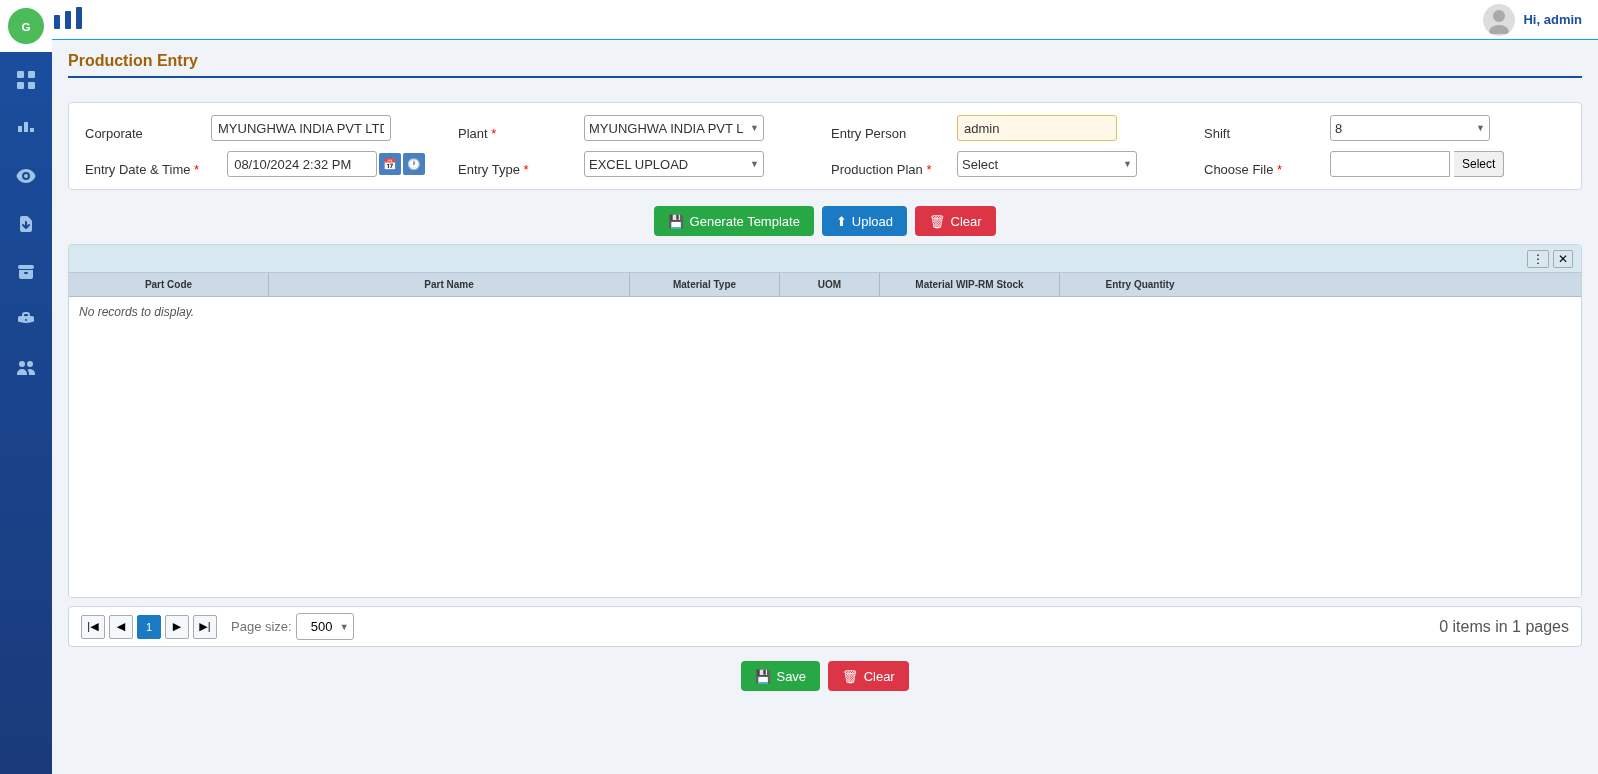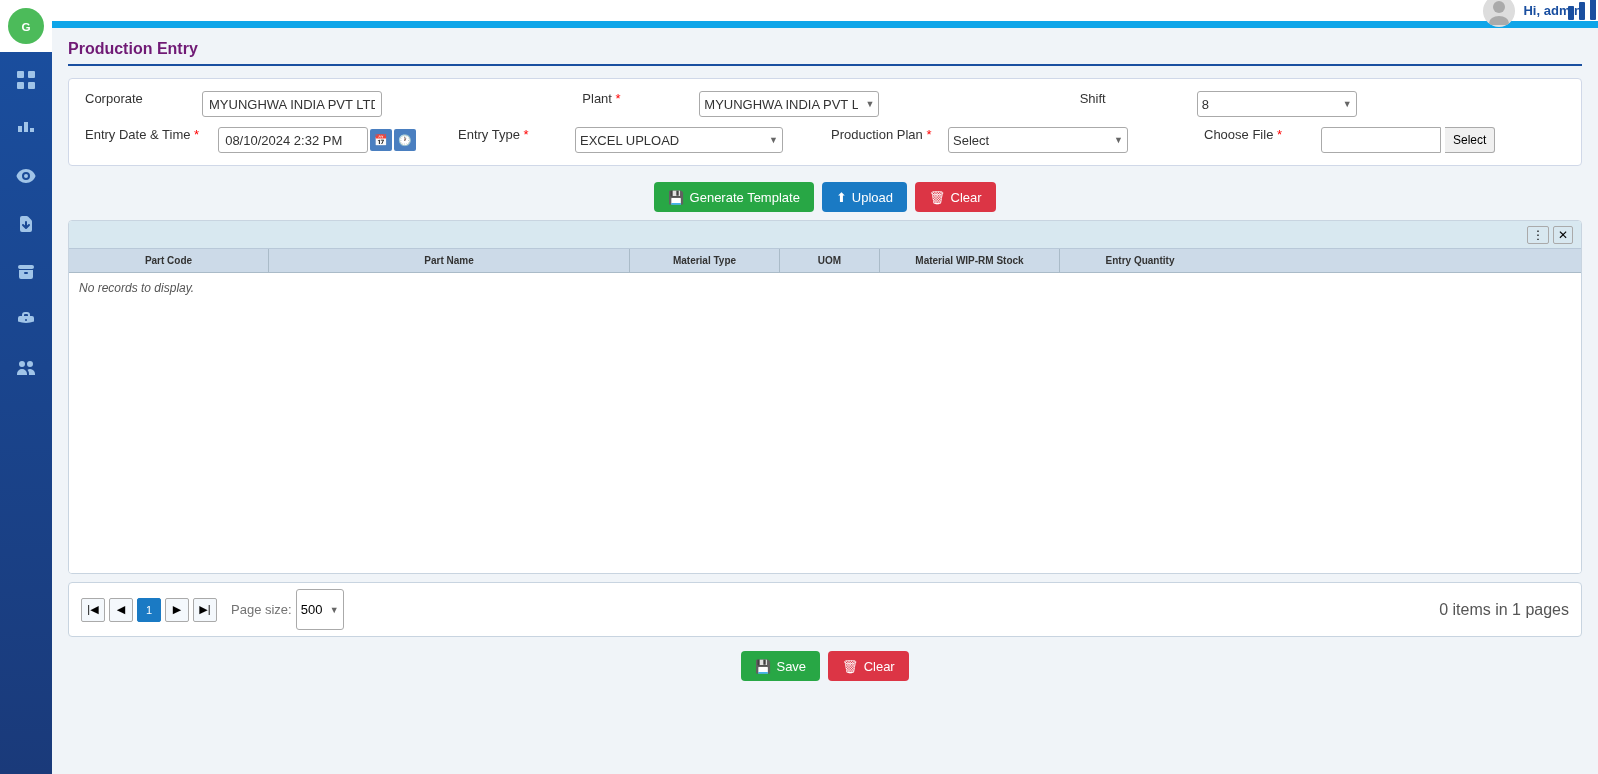--- a/index.html
+++ b/index.html
@@ -36,26 +36,26 @@
     
     .main-area {
       flex: 1;
       display: flex;
       flex-direction: column;
       overflow: hidden;
     }
 
     
     .topbar {
-      height: 28px;
-      background: #fff;
-      border-bottom: 7px solid #0ea5e9;
-      display: flex;
-      align-items: center;
-      justify-content: flex-end;
+      height: 40px;
+      background: #fff;
+      border-bottom: 1px solid #0ea5e9;
+      display: flex;
+      align-items: center;
+      justify-content: flex-start;
       position: relative;
       flex-shrink: 0;
     }
     .topbar-chart { color: #1a4fa0; }
     .topbar-user {
       position: absolute;
       right: 16px;
       display: flex;
       align-items: center;
       gap: 8px;
@@ -72,24 +72,24 @@
 
     
     .content {
       flex: 1;
       padding: 12px 16px;
       overflow-y: auto;
       background: #f0f4f8;
     }
 
     .page-title {
-      color: #701a75;
+      color: #a16207;
       font-size: 16px;
       font-weight: bold;
-      margin-bottom: 12px;
+      margin-bottom: 24px;
       border-bottom: 2px solid #1a4fa0;
       padding-bottom: 6px;
     }
 
     
     .form-section {
       background: #fff;
       border: 1px solid #d0d8e8;
       border-radius: 4px;
       padding: 12px 16px;
@@ -97,22 +97,22 @@
     }
     .form-row {
       display: flex;
       align-items: center;
       gap: 12px;
       margin-bottom: 10px;
     }
     .form-row:last-child { margin-bottom: 0; }
     .form-group {
       display: flex;
-      align-items: flex-start;
-      gap: 7px;
+      align-items: flex-end;
+      gap: 16px;
       flex: 1;
     }
     .form-label {
       white-space: nowrap;
       color: #333;
       min-width: 110px;
     }
     .form-label .required { color: red; }
     .form-input {
       border: 1px solid #aaa;
@@ -270,22 +270,22 @@
       cursor: pointer;
       border-radius: 2px;
       display: flex; align-items: center; justify-content: center;
       font-size: 11px;
     }
     .page-btn.active { background: #1a7ac4; color: #fff; border-color: #1a7ac4; }
     .page-size-label { color: #737373; margin-left: 10px; }
     .page-size-select {
       border: 1px solid #aaa;
       border-radius: 3px;
-      padding: 2px 4px;
-      height: 41px;
+      padding: 2px 14px;
+      height: 27px;
       background: #fff;
     }
     .pagination-right {
       color: #555;
       font-size: 16px;
     }
 
     
     .bottom-buttons {
       display: flex;
@@ -410,20 +410,24 @@
           <label class="form-label">
             <span>Plant</span><span class="required"> *</span>
           </label>
           <div class="select-wrapper">
             <select class="form-select" style="width:180px;">
               <option>MYUNGHWA INDIA PVT LTD</option>
             </select>
           </div>
         </div>
 
+        <div class="form-group">
+          <label class="form-label">Entry Person</label>
+          <input type="text" class="form-input medium highlight" value="admin" style="">
+        </div>
 
         <div class="form-group">
           <label class="form-label">Shift</label>
           <div class="select-wrapper">
             <select class="form-select" style="width:160px;">
               <option>8</option>
               <option>A</option>
               <option>B</option>
               <option>C</option>
             </select>
@@ -442,21 +446,21 @@
             <button class="datetime-btn" title="Calendar">📅</button>
             <button class="datetime-btn" title="Time">🕐</button>
           </div>
         </div>
 
         <div class="form-group">
           <label class="form-label">
             <span>Entry Type</span><span class="required"> *</span>
           </label>
           <div class="select-wrapper">
-            <select class="form-select" style="width:208px;">
+            <select class="form-select" style="width:180px;">
               <option>EXCEL UPLOAD</option>
               <option>MANUAL</option>
             </select>
           </div>
         </div>
 
         <div class="form-group">
           <label class="form-label">
             <span>Production Plan</span><span class="required"> *</span>
           </label>

